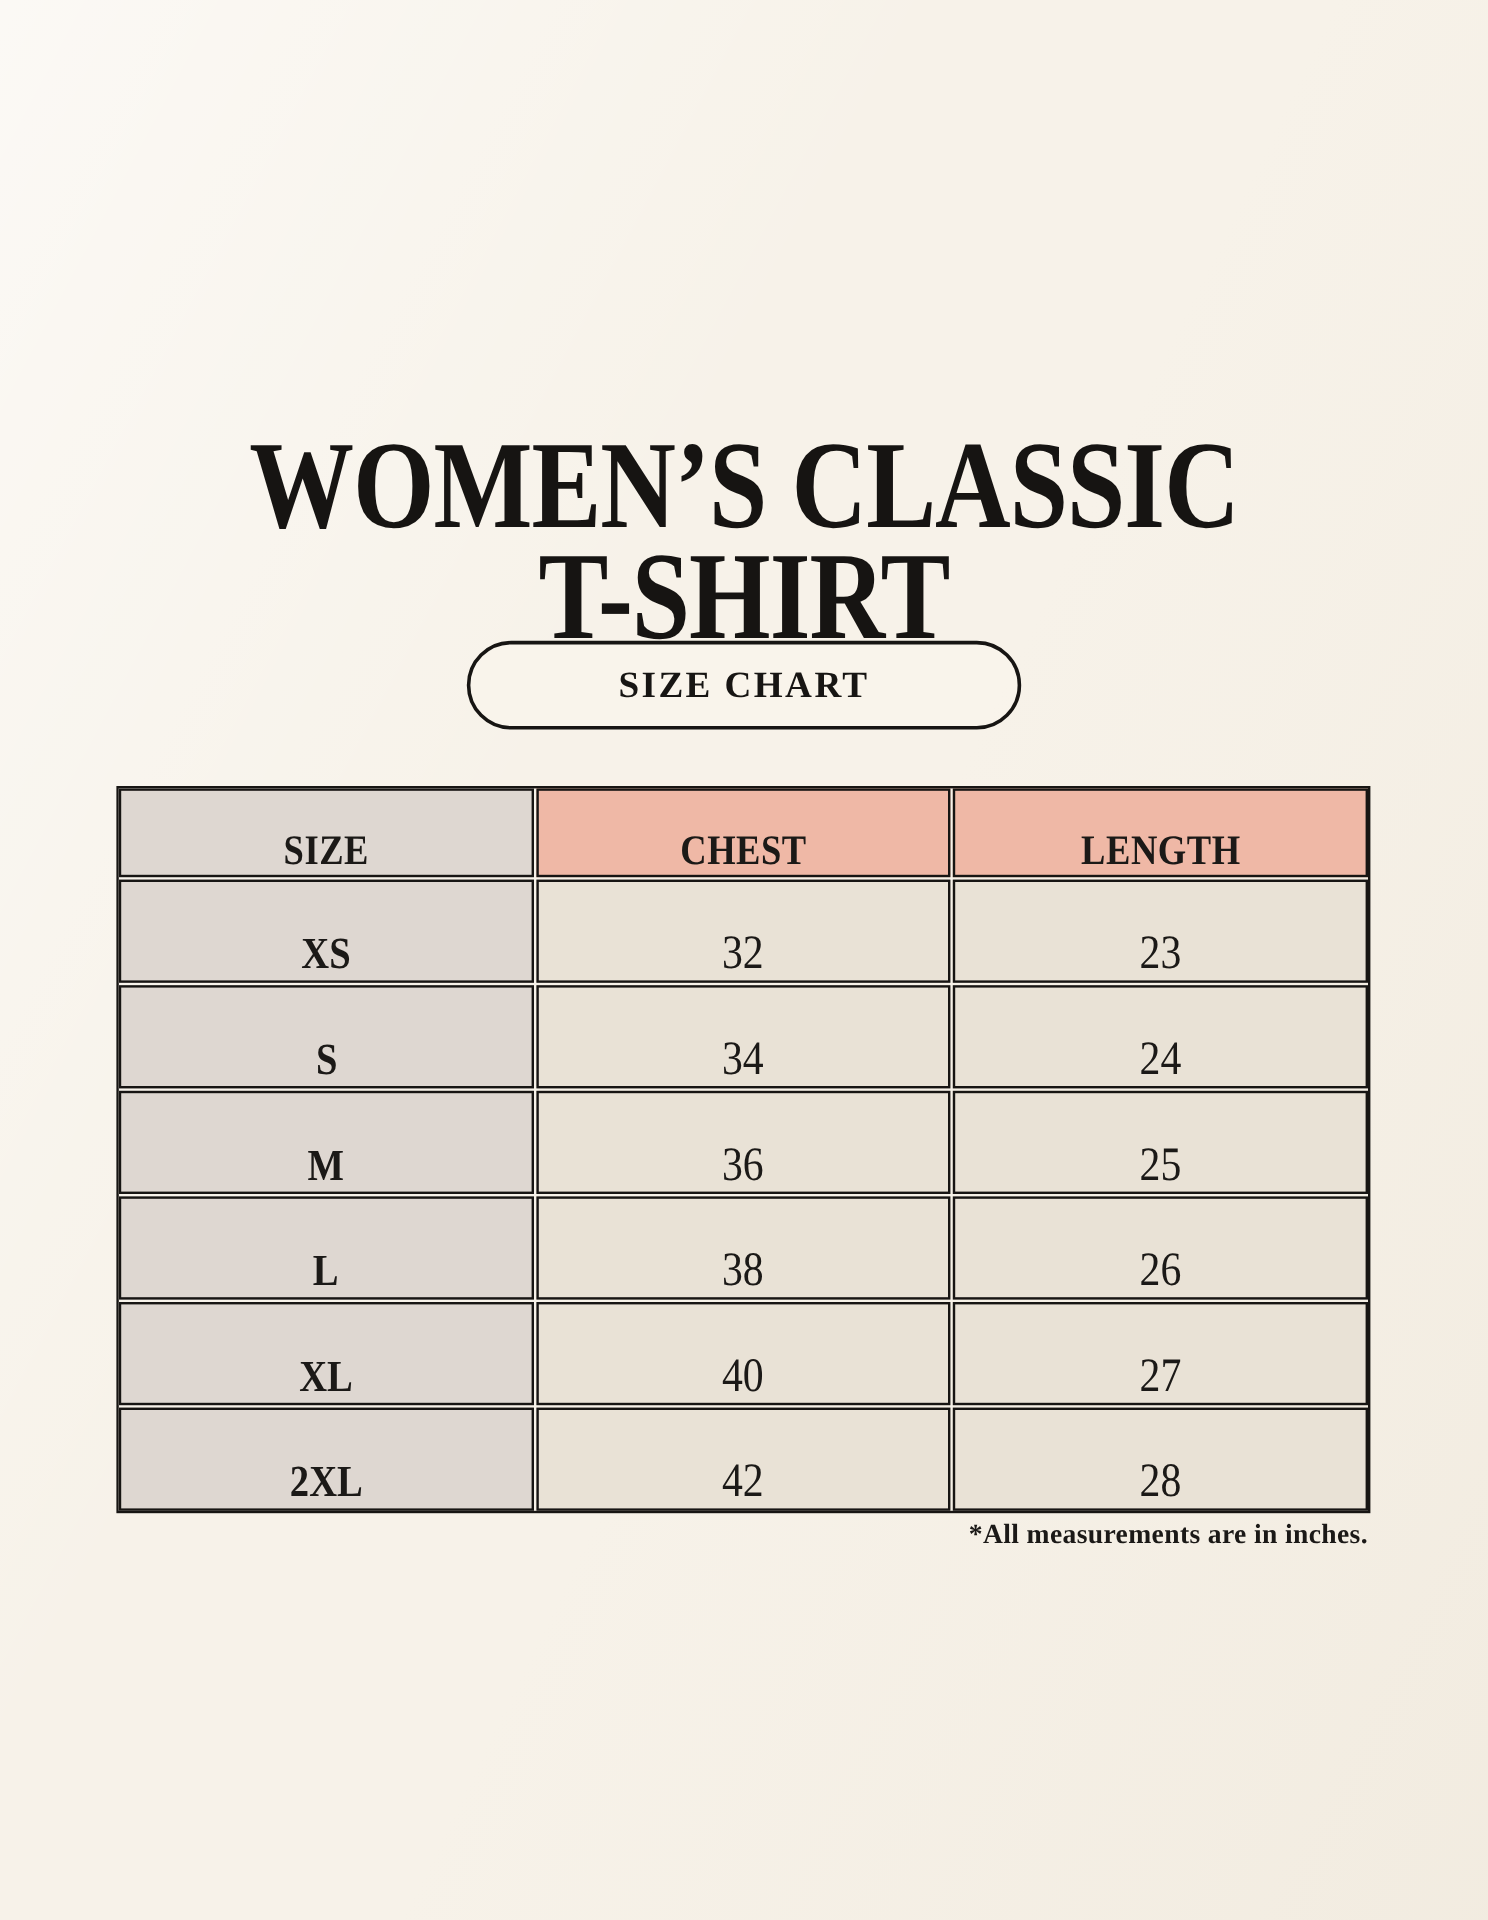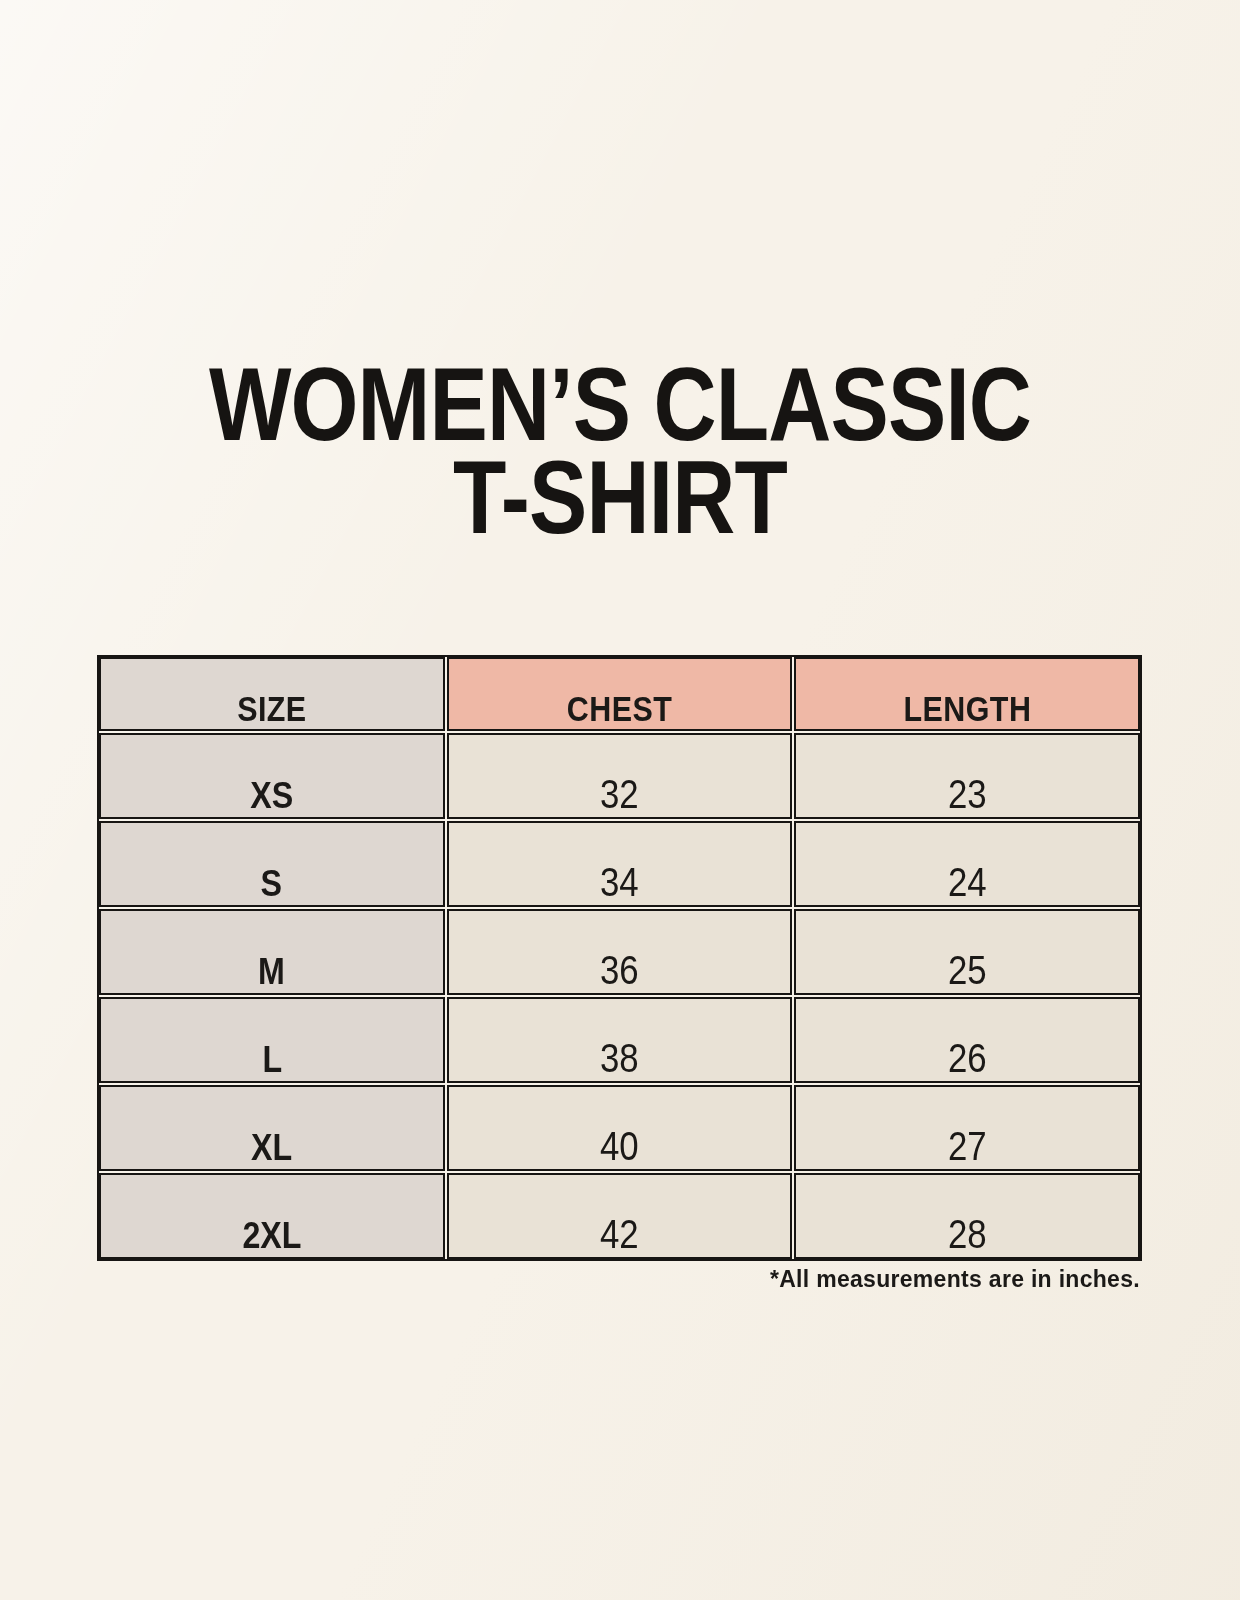--- a/index.html
+++ b/index.html
@@ -11,20 +11,21 @@
   .canvas {
     position: relative;
     width: 1240px;
     height: 1600px;
     overflow: hidden;
     color: #1b1917;
     background:
       linear-gradient(118deg, rgba(255,255,255,0.55) 0%, rgba(255,255,255,0) 38%),
       linear-gradient(296deg, rgba(234,226,211,0.40) 0%, rgba(234,226,211,0) 45%),
       #f7f2e9;
+    font-family: Liberation Serif, serif;
   }
 
   
   .title {
     position: absolute;
     top: 288px;
     left: 0;
     width: 100%;
     text-align: center;
     font-weight: 700;
@@ -114,20 +115,23 @@
 </head>
 <body>
 
 <div class="canvas">
 
   <h1 class="title">
     <span class="line">WOMEN’S CLASSIC</span>
     <span class="line">T-SHIRT</span>
   </h1>
 
+  <div class="badge">
+    <span class="badge-label">SIZE CHART</span>
+  </div>
 
   <div class="size-table">
 
     <div class="trow">
       <div class="cell header size-col">
           <span>SIZE</span>
         </div>
       <div class="cell header header-measure">
           <span>CHEST</span>
         </div>

